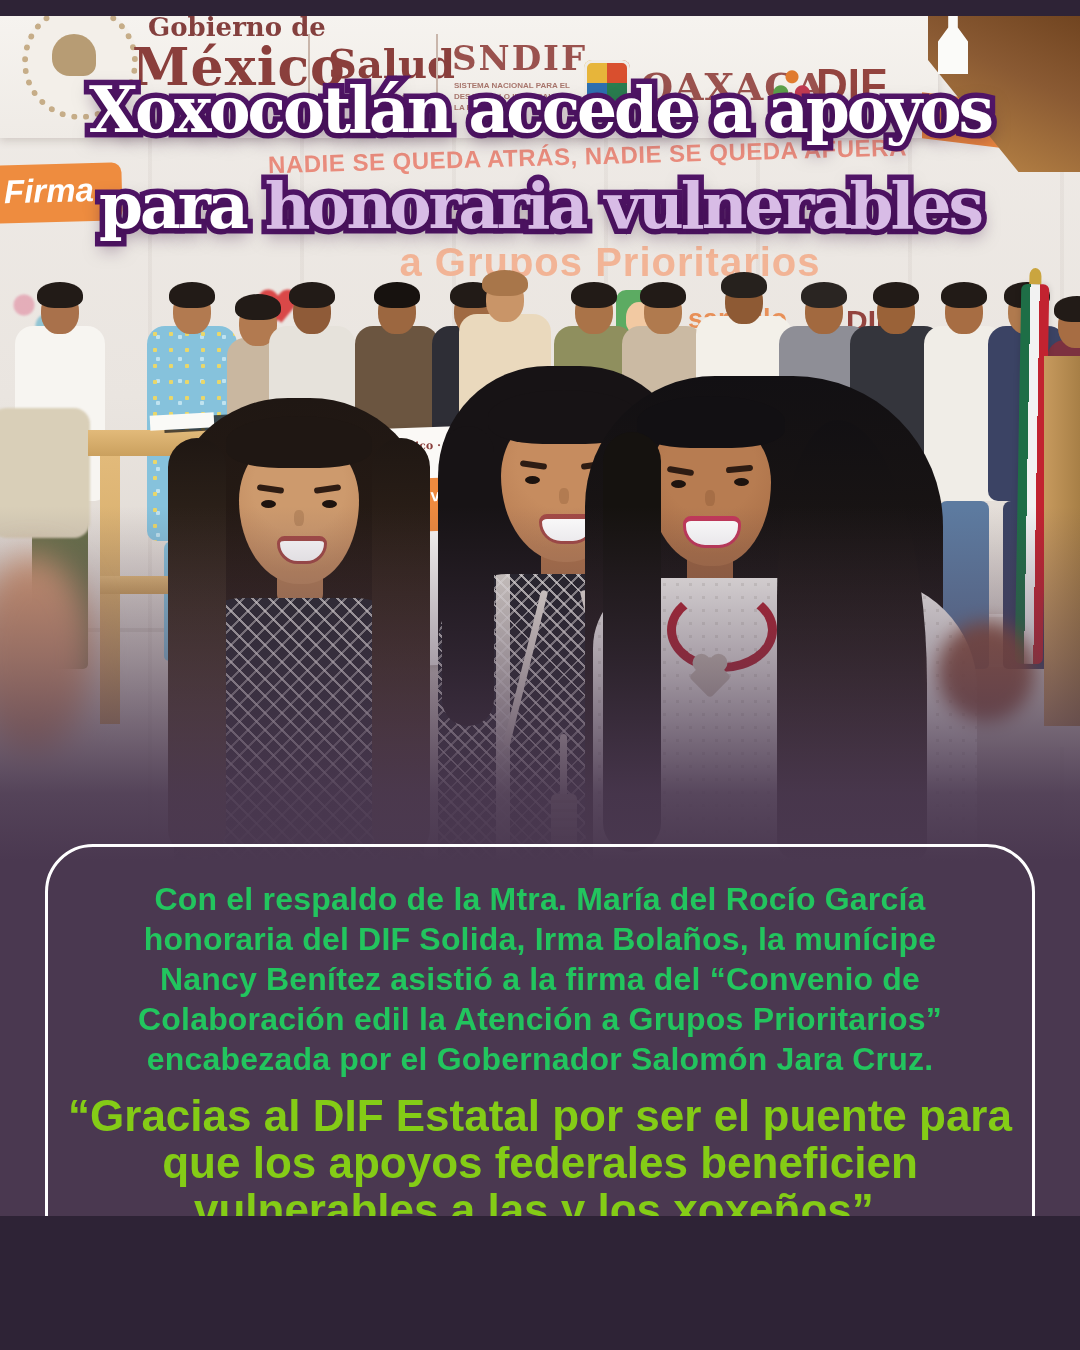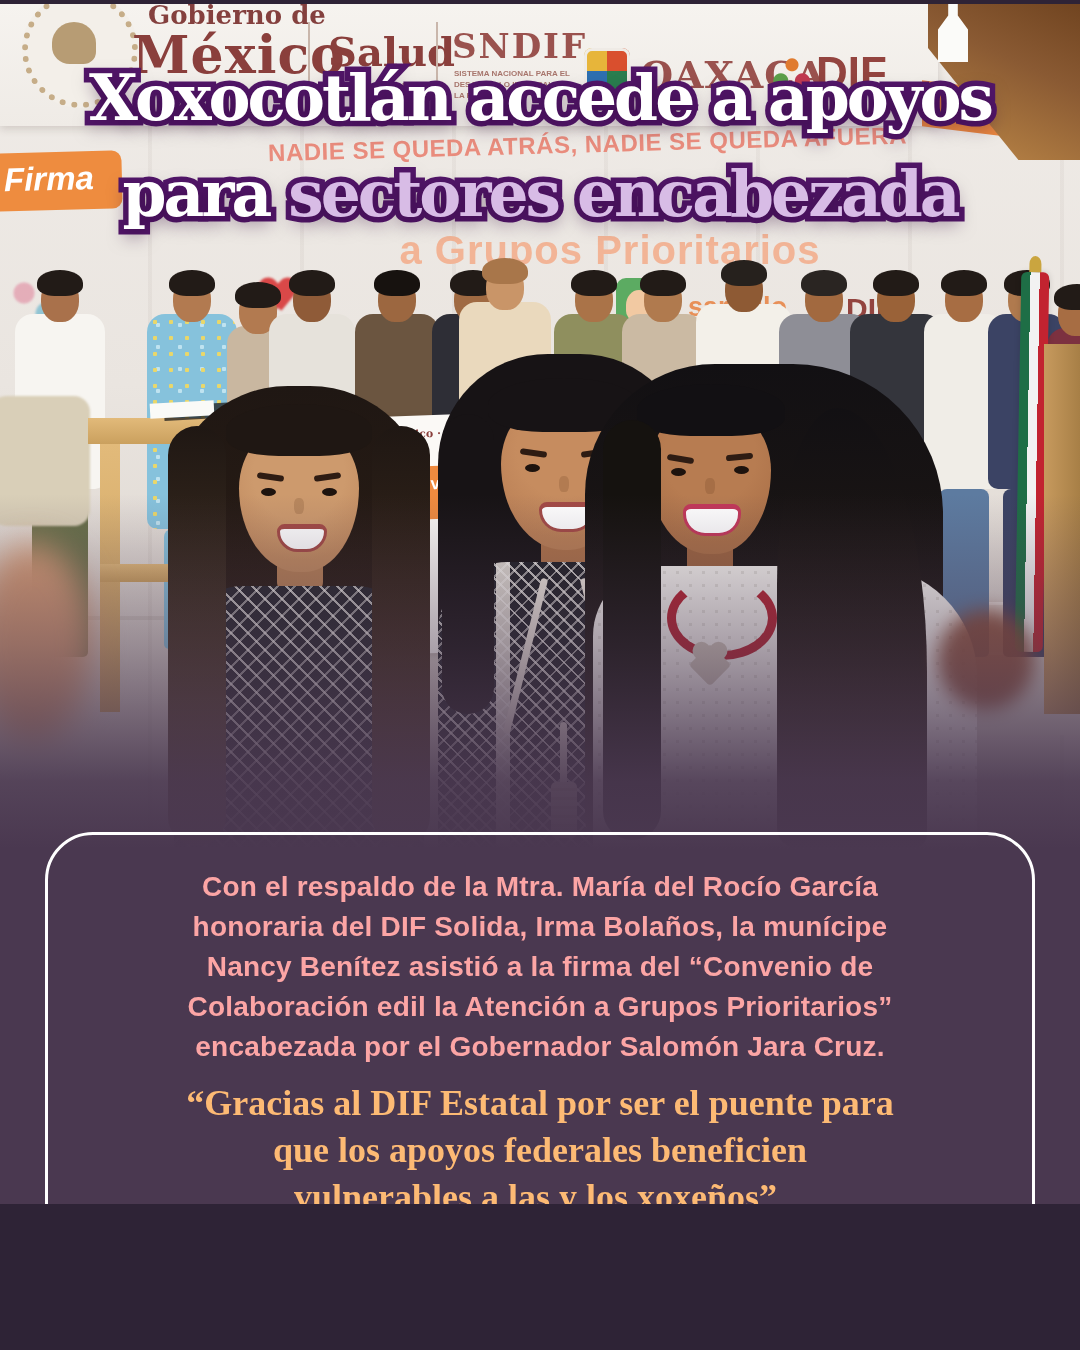--- a/index.html
+++ b/index.html
@@ -1,16 +1,16 @@
 <!DOCTYPE html>
 <html><head>
 <meta charset="utf-8">
 <style>
   html,body{margin:0;padding:0;background:#2e2336;}
-  .poster{position:relative;width:1080px;height:1200px;margin:4px auto;overflow:hidden;
+  .poster{position:relative;width:1080px;height:1200px;margin:16px auto;overflow:hidden;
           background:#4a3850;font-family:"Liberation Sans",sans-serif;}
 
   
   .photo{position:absolute;left:0;top:0;width:1080px;height:845px;overflow:hidden;}
   .wall{position:absolute;inset:0;background:linear-gradient(180deg,#f0ece8 0%,#eae5e0 45%,#e3ddd7 62%,#d8d1cb 75%,#cfc8c2 100%);}
   .seams{position:absolute;inset:0;background:repeating-linear-gradient(90deg,transparent 0 148px,rgba(90,70,60,.05) 148px 152px);}
   .stage-edge{position:absolute;left:0;top:612px;width:1080px;height:4px;background:rgba(60,40,30,.08);}
   .step1{position:absolute;left:905px;top:598px;width:175px;height:52px;background:#e3ded8;border-top:3px solid #f2efeb;}
   .step2{position:absolute;left:880px;top:648px;width:200px;height:80px;background:#d4cec7;border-top:3px solid #eceae5;}
 
@@ -131,23 +131,23 @@
   .headline{position:absolute;left:0;top:46px;width:1080px;text-align:center;z-index:30;
             font-family:"DejaVu Serif",serif;font-weight:700;line-height:96px;}
   .hl{font-size:63px;letter-spacing:-3px;color:#fff;
       -webkit-text-stroke:11px #521669;paint-order:stroke fill;
       text-shadow:0 7px 18px rgba(43,8,52,.55);}
   .hl .accent{color:#d8bce6;}
 
   
   .panel{position:absolute;left:45px;top:828px;width:990px;height:498px;box-sizing:border-box;
          border:3px solid #fff;border-radius:48px;z-index:40;text-align:center;padding-top:32px;}
-  .bline{margin:0;font-weight:700;font-size:28px;line-height:40px;color:#fca5a5;letter-spacing:.2px;}
+  .bline{margin:0;font-weight:700;font-size:32px;line-height:40px;color:#22c55e;letter-spacing:.2px;}
   .quote{margin-top:13px;}
-  .qline{margin:0;font-family:Liberation Serif, serif;font-weight:700;font-size:36px;line-height:47px;color:#fdba74;}
+  .qline{margin:0;font-family:Liberation Sans, sans-serif;font-weight:700;font-size:44px;line-height:47px;color:#84cc16;}
 </style>
 </head>
 <body>
 
 <div class="poster">
 
   <div class="photo">
     <div class="wall"></div>
     <div class="seams"></div>
 
@@ -351,21 +351,21 @@
       <div class="heartC" style="left:110px;top:286px;"></div>
     </div>
 
     <div class="blurhand"></div>
     <div class="blurchild"></div>
     <div class="fade"></div>
   </div>
 
   <div class="headline">
     <div class="hl">Xoxocotlán accede a apoyos</div>
-    <div class="hl"><span>para </span><span class="accent">sectores encabezada</span></div>
+    <div class="hl"><span>para </span><span class="accent">honoraria vulnerables</span></div>
   </div>
 
   <div class="panel">
     <p class="bline">Con el respaldo de la Mtra. María del Rocío García</p>
     <p class="bline">honoraria del DIF Solida, Irma Bolaños, la munícipe</p>
     <p class="bline">Nancy Benítez asistió a la firma del “Convenio de</p>
     <p class="bline">Colaboración edil la Atención a Grupos Prioritarios”</p>
     <p class="bline">encabezada por el Gobernador Salomón Jara Cruz.</p>
     <div class="quote">
       <p class="qline">“Gracias al DIF Estatal por ser el puente para</p>

